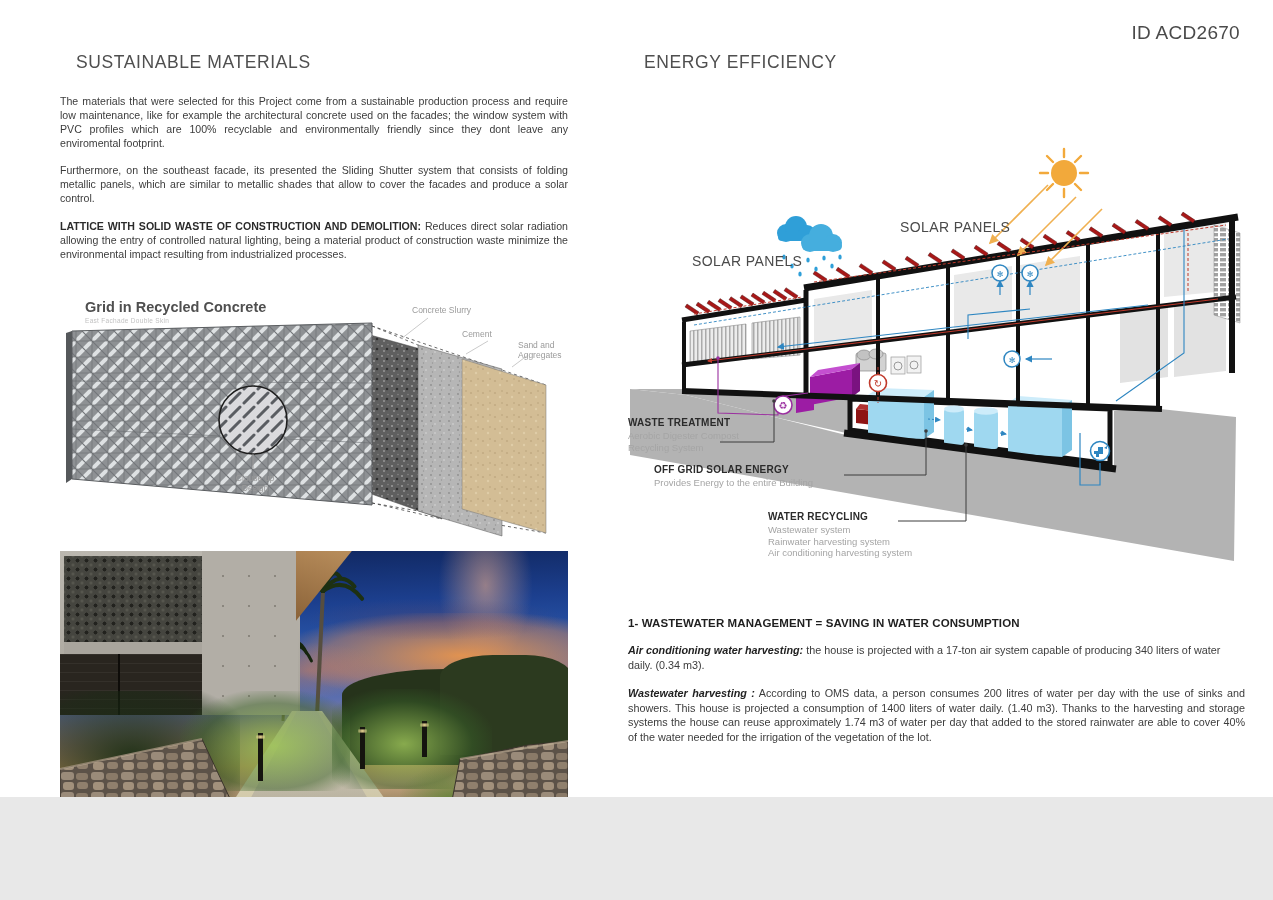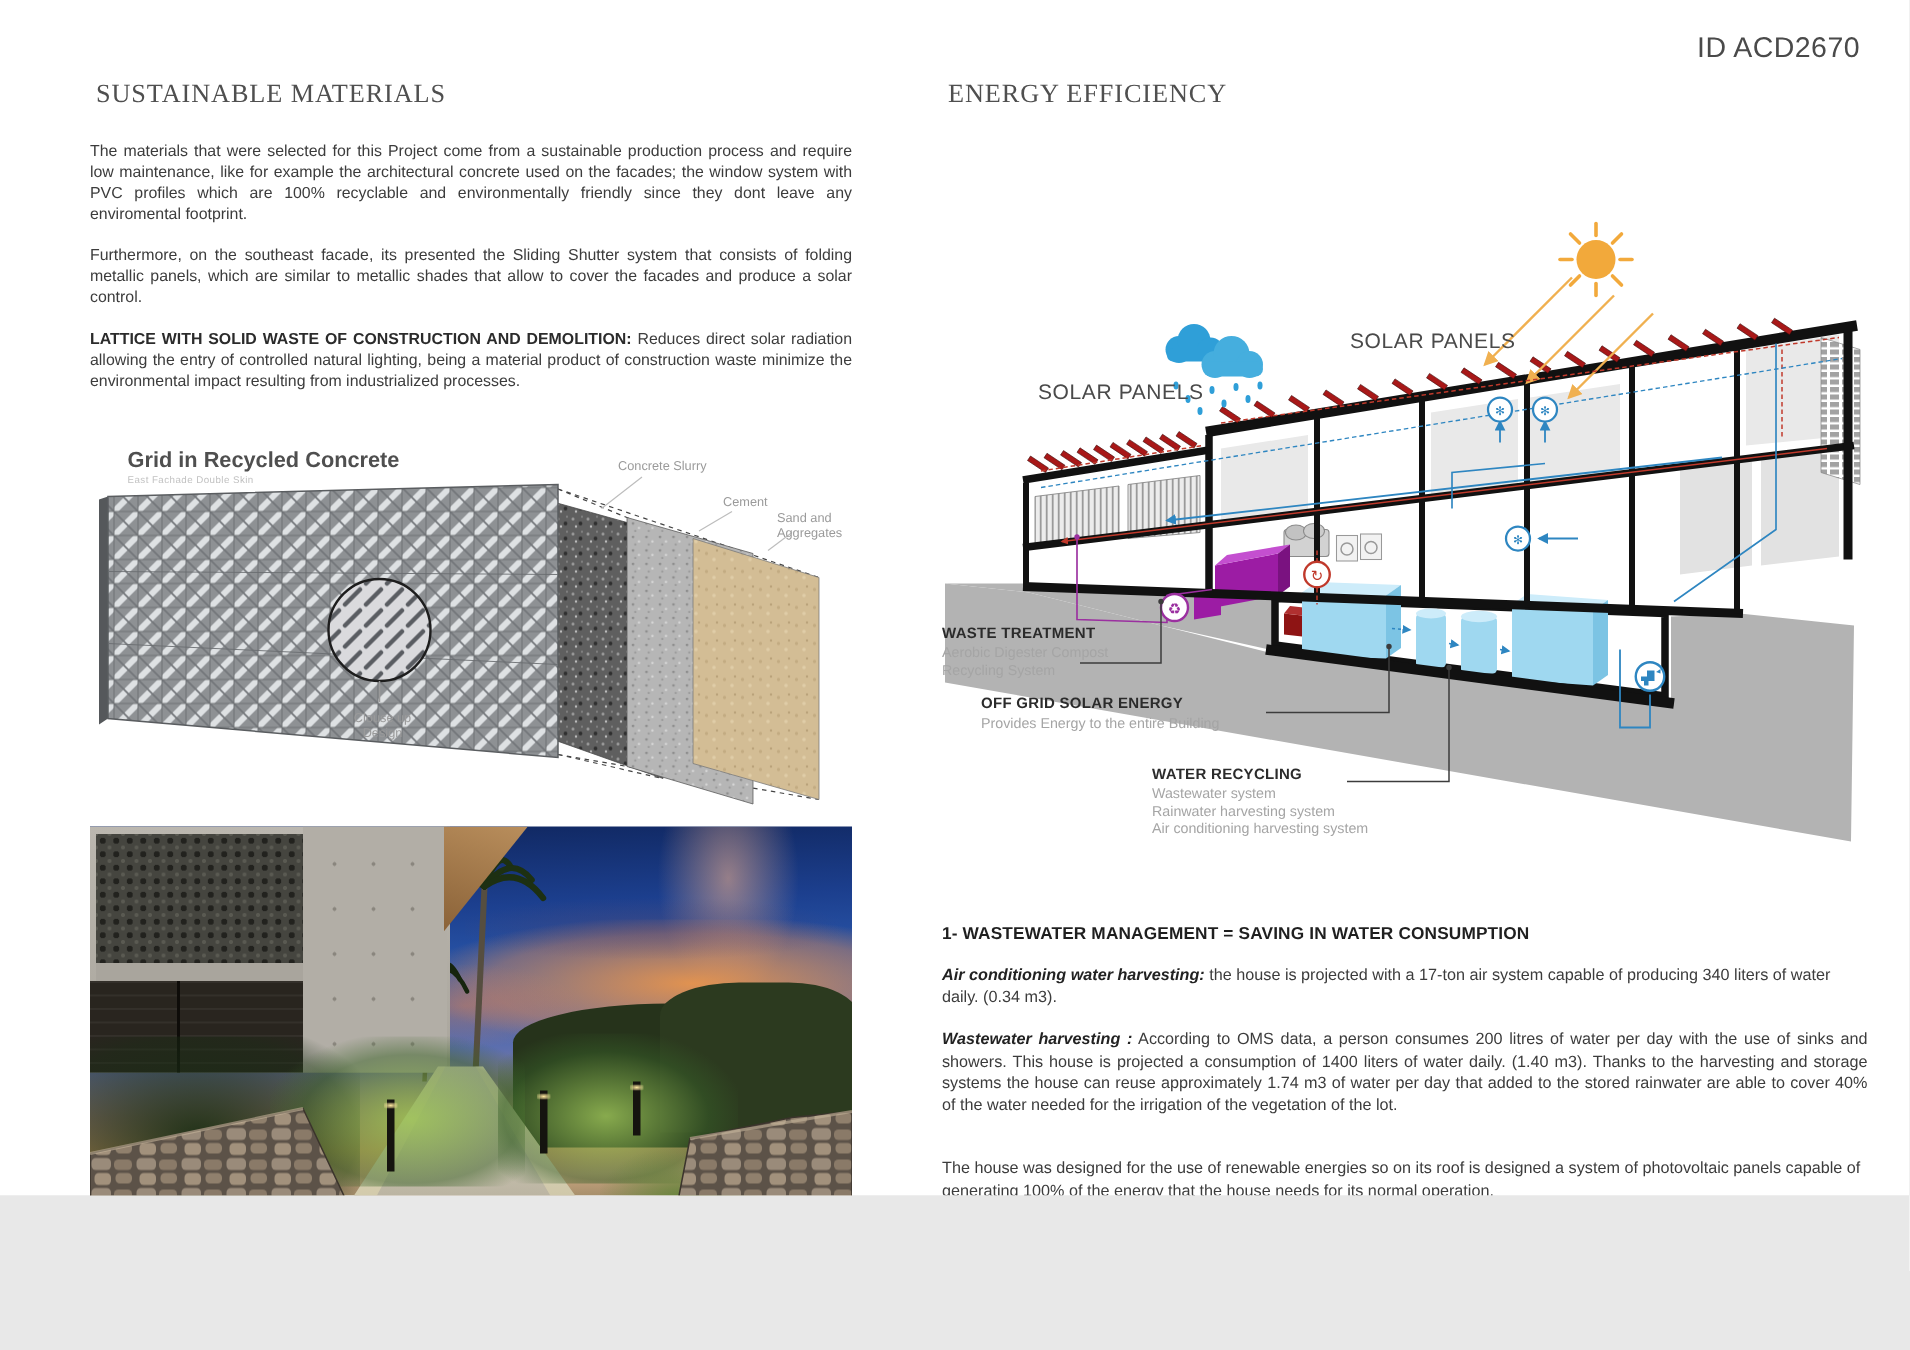--- a/index.html
+++ b/index.html
@@ -1,21 +1,21 @@
 <!DOCTYPE html>
 <html><head>
 <meta charset="utf-8">
 <style>
   html,body{margin:0;padding:0;background:#e8e8e8;}
   #board{position:relative;width:1273px;height:797px;background:#ffffff;overflow:hidden;
          font-family:"Liberation Sans",sans-serif;color:#3a3a3a;}
   .col{position:absolute;top:52px;}
   #left-col{left:60px;width:508px;}
   #right-col{left:628px;width:617px;}
-  h1.sec{font-size:17.5px;font-weight:400;letter-spacing:.6px;color:#4f4f4f;margin:0 0 21px 4px;font-family:Liberation Serif, serif;}
+  h1.sec{font-size:17.5px;font-weight:400;letter-spacing:.6px;color:#4f4f4f;margin:0 0 21px 16px;}
   .body-p{font-size:10.6px;line-height:1.33;text-align:justify;margin:0 0 13px 0;color:#3c3c3c;}
   .body-p b{color:#2b2b2b;}
   .lead-bi{font-weight:bold;font-style:italic;color:#222;}
   .pre{white-space:pre-line;}
   #page-id{position:absolute;top:22px;right:33px;font-size:19px;color:#4a4a4a;letter-spacing:.3px;}
   
   #concrete-diagram{position:relative;width:508px;height:245px;margin-top:32px;}
   #cd-title{position:absolute;left:25px;top:6px;font-size:14.5px;color:#4f4f4f;font-weight:bold;}
   #cd-sub{position:absolute;left:25px;top:24px;font-size:6.5px;color:#c2c2c2;letter-spacing:.3px;}
   .cd-label{position:absolute;font-size:8.5px;color:#9a9a9a;line-height:1.25;}
@@ -136,21 +136,21 @@
 
         <g stroke="#bdbdbd" stroke-width=".8">
           <line x1="368" y1="25" x2="341" y2="46"></line>
             <line x1="428" y1="48" x2="406" y2="61"></line>
             <line x1="468" y1="62" x2="452" y2="74"></line>
         </g>
       </svg>
       <div id="cd-title">Grid in Recycled Concrete</div>
       <div id="cd-sub">East Fachade Double Skin</div>
       <div class="cd-label" style="left:352px;top:12px;">Concrete Slurry</div>
-      <div class="cd-label" style="left:422px;top:36px;">Cement</div>
+      <div class="cd-label" style="left:402px;top:36px;">Cement</div>
       <div class="cd-label pre" style="left:458px;top:47px;">Sand and
 Aggregates</div>
       <div class="cd-label pre" style="left:172px;top:180px;text-align:center;width:46px;">Clouse up
 Design</div>
     </div>
 
     <div id="photo">
       <div class="cloud" style="left:378px;top:0;width:95px;height:115px;background:radial-gradient(ellipse at 50% 30%,rgba(232,172,140,.6),transparent 70%);"></div>
       <div class="cloud" style="left:225px;top:62px;width:285px;height:85px;background:radial-gradient(ellipse at 62% 50%,rgba(244,152,70,.9),rgba(225,140,85,.45) 55%,transparent 75%);"></div>
       <div class="cloud" style="left:175px;top:92px;width:150px;height:55px;background:radial-gradient(ellipse,rgba(205,125,90,.55),transparent 72%);"></div>
@@ -485,16 +485,15 @@
 Air conditioning harvesting system</div>
       </div>
     </div>
 
     <div id="sec1">
       <p class="sub-h">1- WASTEWATER MANAGEMENT = SAVING IN WATER CONSUMPTION</p>
       <p class="r-p"><span class="lead-bi">Air conditioning water harvesting:</span><span> the house is projected with a 17-ton air system capable of producing 340 liters of water daily. (0.34 m3).</span></p>
       <p class="r-p" style="text-align:justify;"><span class="lead-bi">Wastewater harvesting :</span><span> According to OMS data, a person consumes 200 litres of water per day with the use of sinks and showers. This house is projected a consumption of 1400 liters of water daily. (1.40 m3). Thanks to the harvesting and storage systems the house can reuse approximately 1.74 m3 of water per day that added to the stored rainwater are able to cover 40% of the water needed for the irrigation of the vegetation of the lot.</span></p>
     </div>
     <div id="sec2">
-      <p class="r-p">The house was designed for the use of renewable energies so on its roof is designed a system of photovoltaic panels capable of generating 100% of the energy that the house needs for its normal operation.</p>
     </div>
   </div>
 </div>
 
 </body></html>

